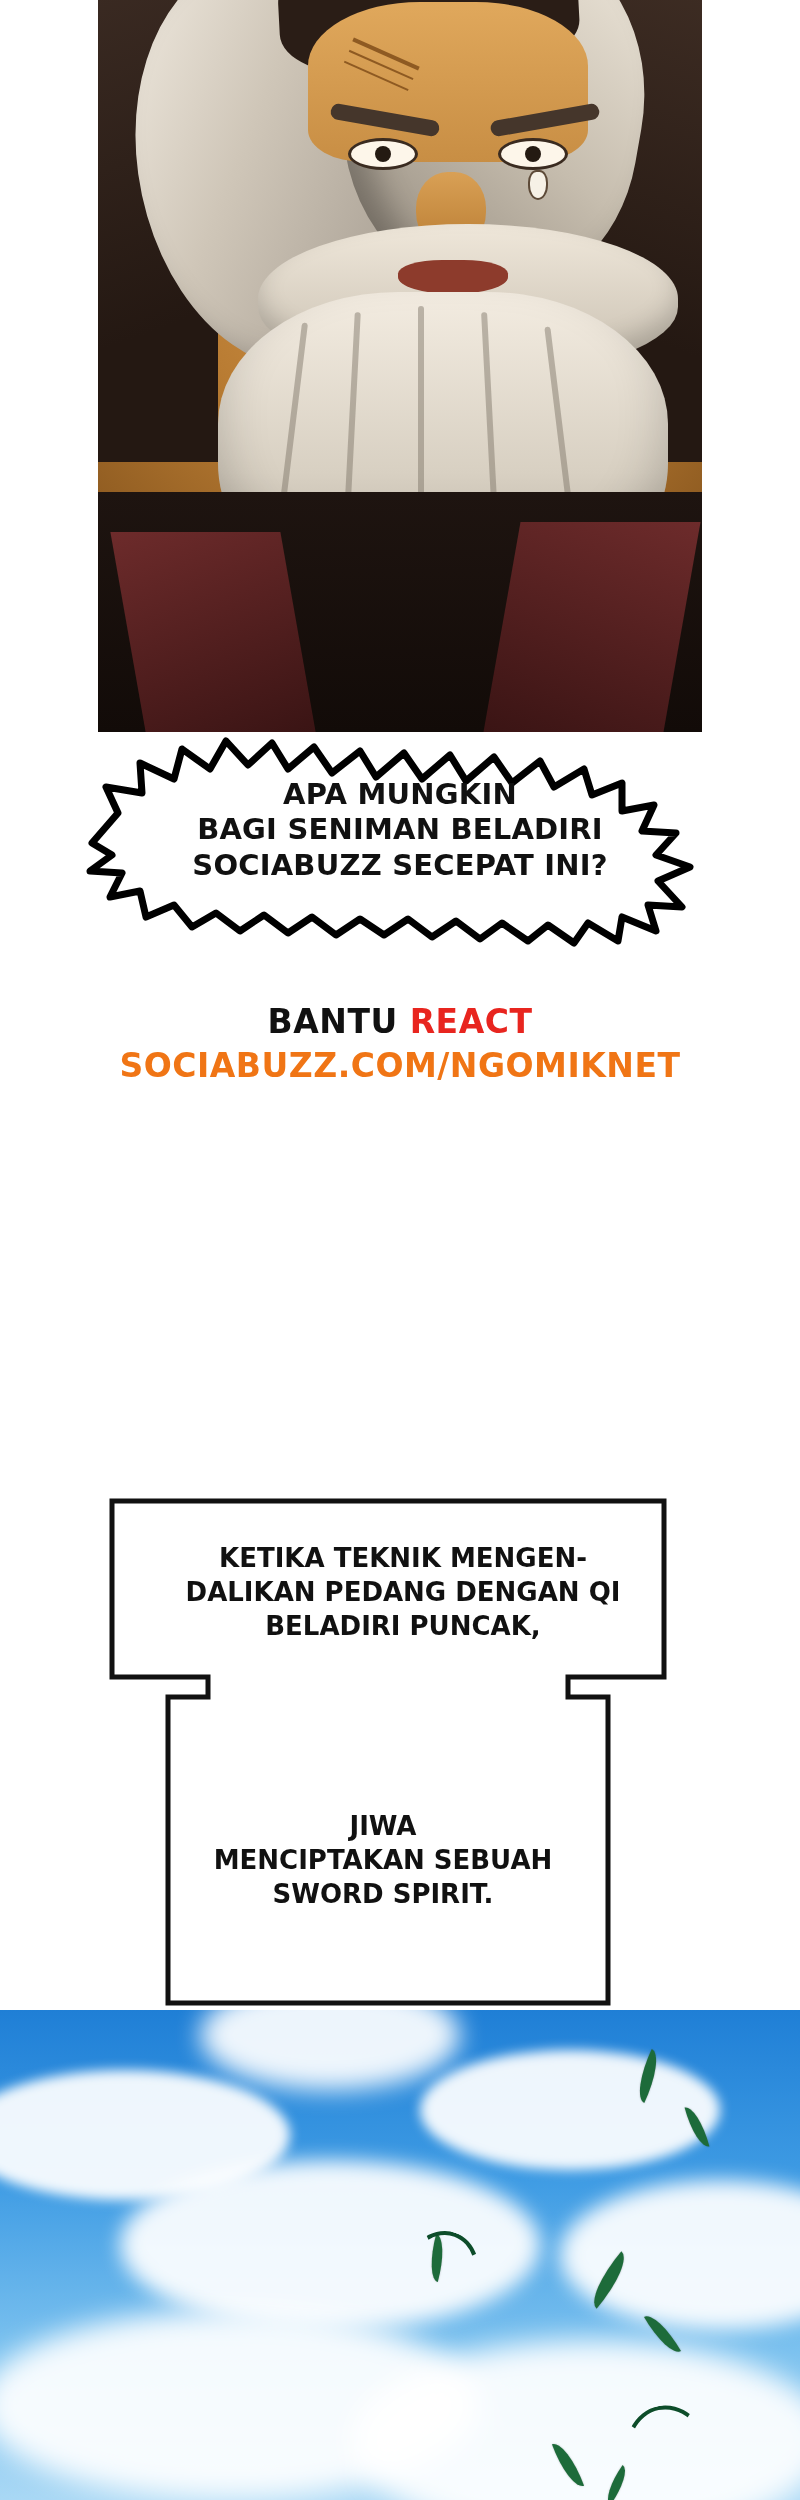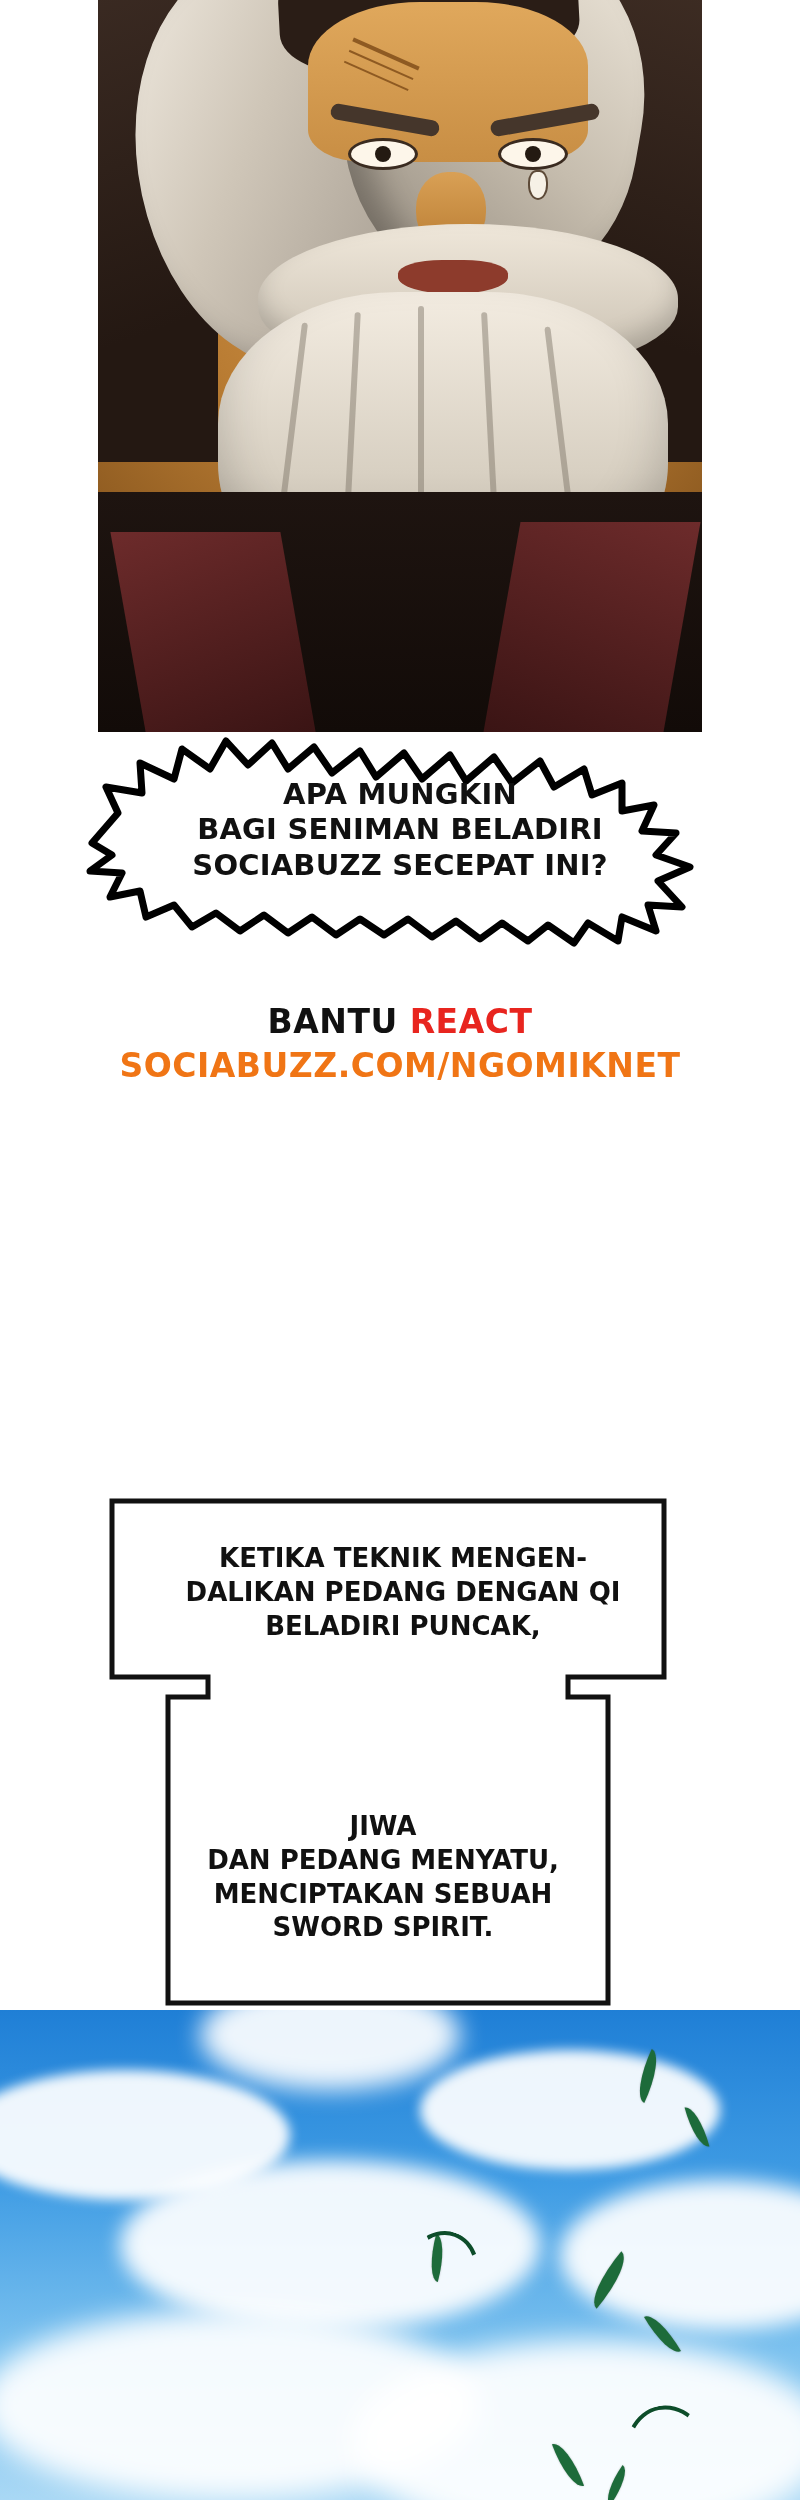--- a/index.html
+++ b/index.html
@@ -370,21 +370,20 @@
     <svg class="narr-svg" viewBox="0 0 560 510" preserveAspectRatio="none">
       <polygon points="4,4 556,4 556,180 460,180 460,200 500,200 500,506 60,506 60,200 100,200 100,180 4,180" fill="#ffffff" stroke="#111111" stroke-width="5" stroke-linejoin="miter"></polygon>
     </svg>
     <div class="narr-top">
       <div>KETIKA TEKNIK MENGEN-</div>
       <div>DALIKAN PEDANG DENGAN QI</div>
       <div>BELADIRI PUNCAK,</div>
     </div>
     <div class="narr-bottom">
       <div>JIWA</div>
-      <div>DAN PEDANG MENYATU,</div>
       <div>MENCIPTAKAN SEBUAH</div>
       <div>SWORD SPIRIT.</div>
     </div>
   </div>
 
   <div class="sky">
     <div class="cloud c7"></div>
     <div class="cloud c1"></div>
     <div class="cloud c3"></div>
     <div class="cloud c2"></div>

